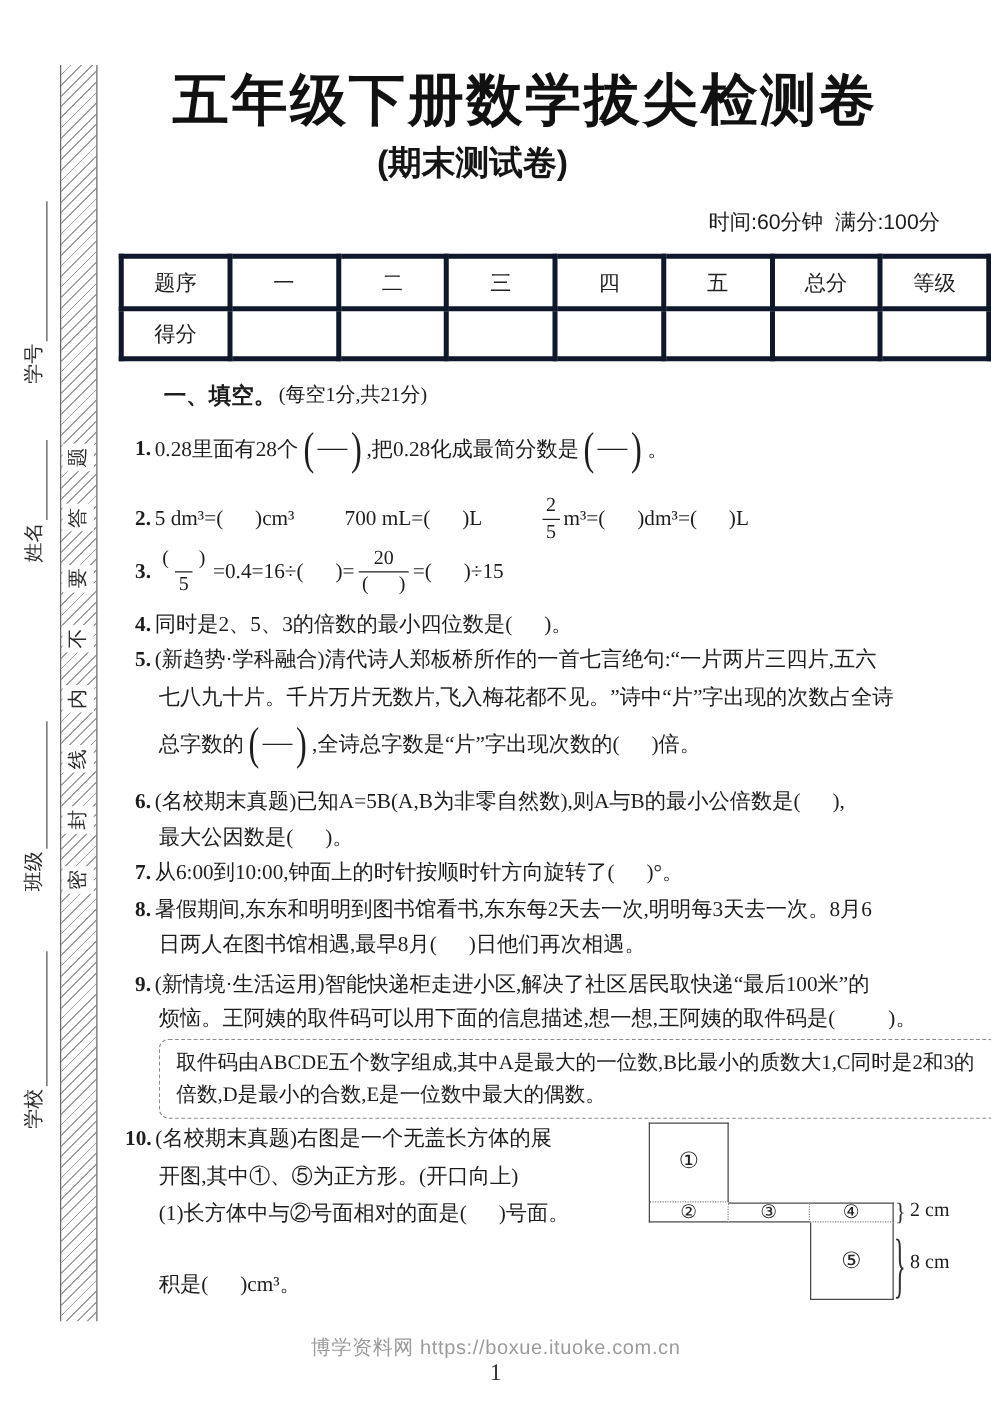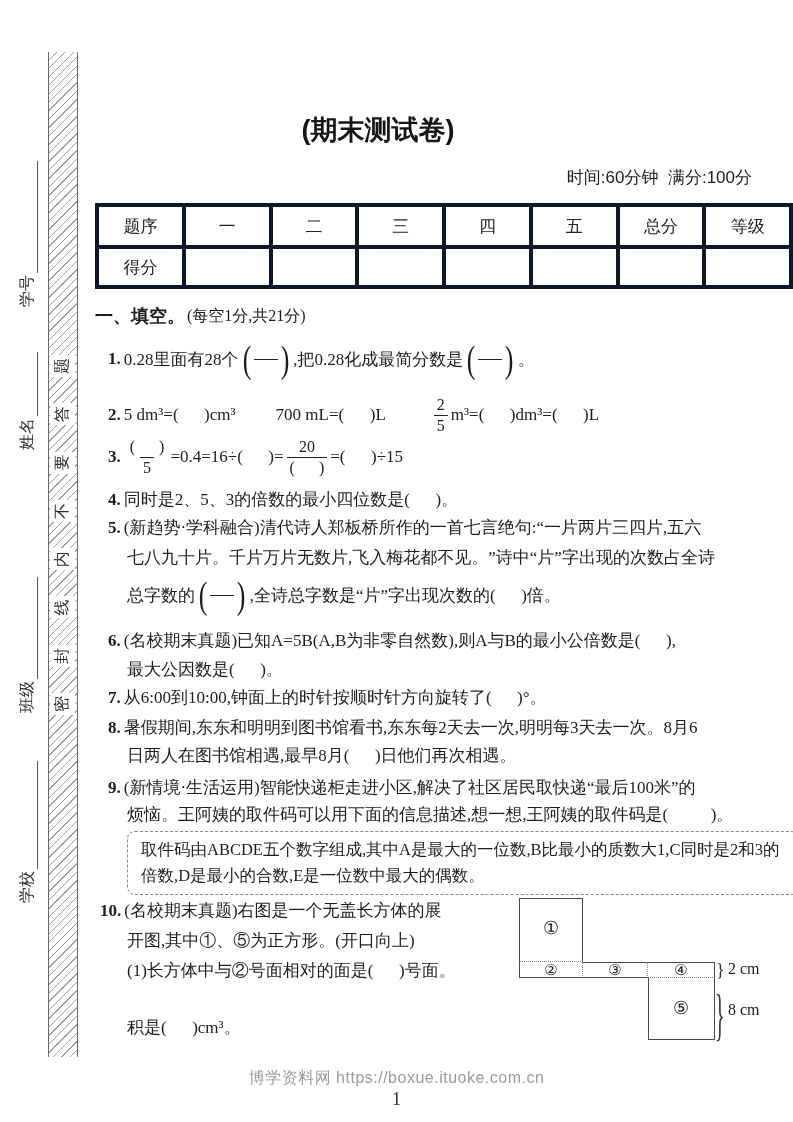--- a/index.html
+++ b/index.html
@@ -38,21 +38,21 @@
   
   .score-table{position:absolute;top:203px;left:95px;border-collapse:collapse;}
   .score-table td{border:4px solid #0f172a;width:84px;height:38px;text-align:center;
                   font-size:17px;color:#222;padding:0;}
   .score-table tr:last-child td{height:36px;}
 
   
   .ln{position:absolute;display:flex;align-items:center;font-size:17px;color:#1d1d1d;}
   .ln span{white-space:pre;}
   .num{font-weight:700;margin-right:3px;white-space:pre;}
-  .sec-title{font-weight:700;font-size:18px;}
+  .sec-title{font-weight:700;font-size:18px;margin-left:36px;}
   .sec-note{font-size:16px;margin-left:2px;}
 
   
   .fb{display:inline-flex;align-items:center;margin:0 2px;}
   .fb .paren{font-size:37px;line-height:1;font-weight:400;transform:scaleX(.7);color:#1d1d1d;}
   .fb .bar{width:24px;border-top:1.5px solid #222;margin:0 1px;}
 
   
   .frac{display:inline-flex;flex-direction:column;align-items:center;
         font-size:16px;line-height:1.2;margin:0 3px;}
@@ -121,20 +121,21 @@
   </div>
   <div class="rot-field f-banji">
     <span>班级</span>
     <span class="fill-line"></span>
   </div>
   <div class="rot-field f-xuexiao">
     <span>学校</span>
     <span class="fill-line"></span>
   </div>
 
+  <div class="title">五年级下册数学拔尖检测卷</div>
   <div class="subtitle">(期末测试卷)</div>
   <div class="time-score">时间:60分钟  满分:100分</div>
 
   <table class="score-table">
     <tbody>
         <tr>
       <td>题序</td>
       <td>一</td>
       <td>二</td>
       <td>三</td>

